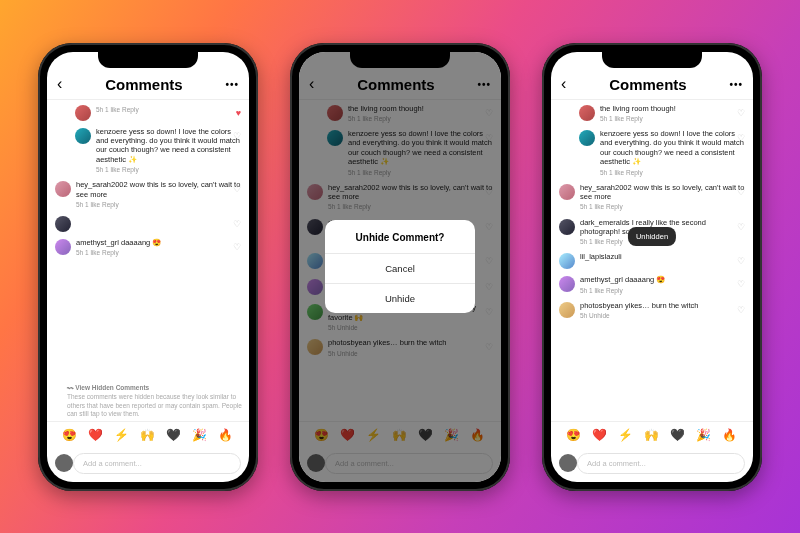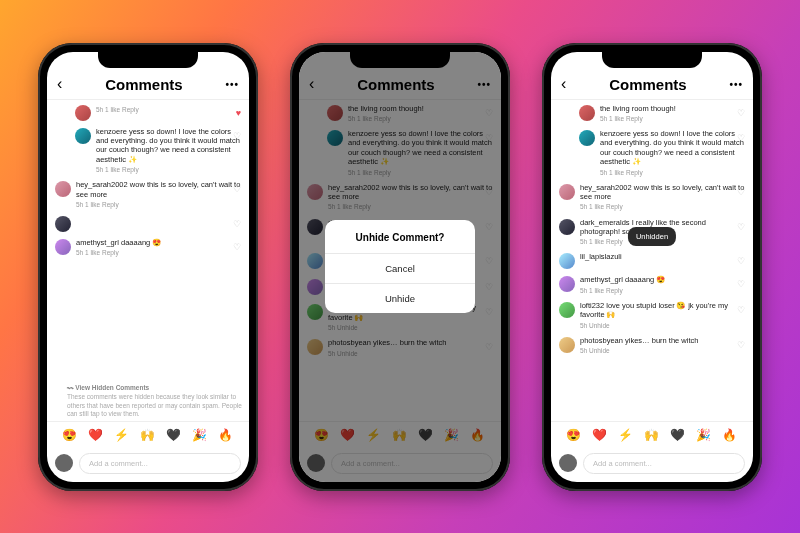--- a/index.html
+++ b/index.html
@@ -18,21 +18,21 @@
   .c.child{padding-left:20px}
   .av{width:16px;height:16px;border-radius:50%;flex:none;margin-right:5px;margin-top:1px}
   .body{flex:1;line-height:1.25}
   .u{font-weight:400}
   .meta{color:#9a9a9a;font-size:6.5px;margin-top:2px}
   .like{position:absolute;right:0;top:4px;color:#ccc;font-size:9px}
   .liked{color:#ed4956}
   .hiddenbox{color:#aaa;font-size:6.5px;padding:4px 0 2px 20px;line-height:1.3}
   .hiddenbox .vh{color:#888;font-weight:600;margin-bottom:1px}
   .qbar{display:flex;justify-content:space-around;padding:6px 10px;font-size:12px;border-top:.5px solid #eee;flex:none}
-  .composer{display:flex;align-items:center;padding:5px 8px 8px 8px;gap:6px;flex:none}
+  .composer{display:flex;align-items:center;padding:5px 8px 8px 8px;flex:none}
   .cav{width:18px;height:18px;border-radius:50%;background:#666}
   .cin{flex:1;border:1px solid #e2e2e2;border-radius:12px;font-size:7.5px;color:#bbb;padding:5px 9px}
   .overlay{position:absolute;inset:0;background:rgba(0,0,0,.48);border-radius:26px;display:flex;align-items:center;justify-content:center}
   .sheet{background:#fff;border-radius:10px;width:150px;overflow:hidden;text-align:center}
   .sheet .t{font-weight:600;font-size:10px;padding:12px 0 10px}
   .sheet .opt{border-top:1px solid #e8e8e8;padding:9px 0;font-size:9.5px;color:#222}
   .toast{position:absolute;background:#2b2b2b;color:#fff;font-size:7.5px;padding:5px 8px;border-radius:8px;top:175px;left:50%;transform:translateX(-50%);z-index:6}
   .bg1{background:linear-gradient(135deg,#d66,#a44)}
   .bg2{background:linear-gradient(135deg,#2ab,#167)}
   .bg3{background:linear-gradient(135deg,#d9a,#b67)}
@@ -262,28 +262,20 @@
     </div>
     <div class="c ">
       <div class="av bg6"></div>
       <div class="body">
         <span class="u">amethyst_grl</span><span> daaaang 😍</span>
         <div class="meta">5h   1 like   Reply</div>
       </div>
       <span class="like ">♡</span>
     </div>
     <div class="c ">
-      <div class="av bg7"></div>
-      <div class="body">
-        <span class="u">lofti232</span><span> love you stupid loser 😘 jk you're my favorite 🙌</span>
-        <div class="meta">5h   Unhide</div>
-      </div>
-      <span class="like ">♡</span>
-    </div>
-    <div class="c ">
       <div class="av bg8"></div>
       <div class="body">
         <span class="u">photosbyean</span><span> yikes… burn the witch</span>
         <div class="meta">5h   Unhide</div>
       </div>
       <span class="like ">♡</span>
     </div>
       </div>
     <div class="qbar">
         <span>😍</span>

